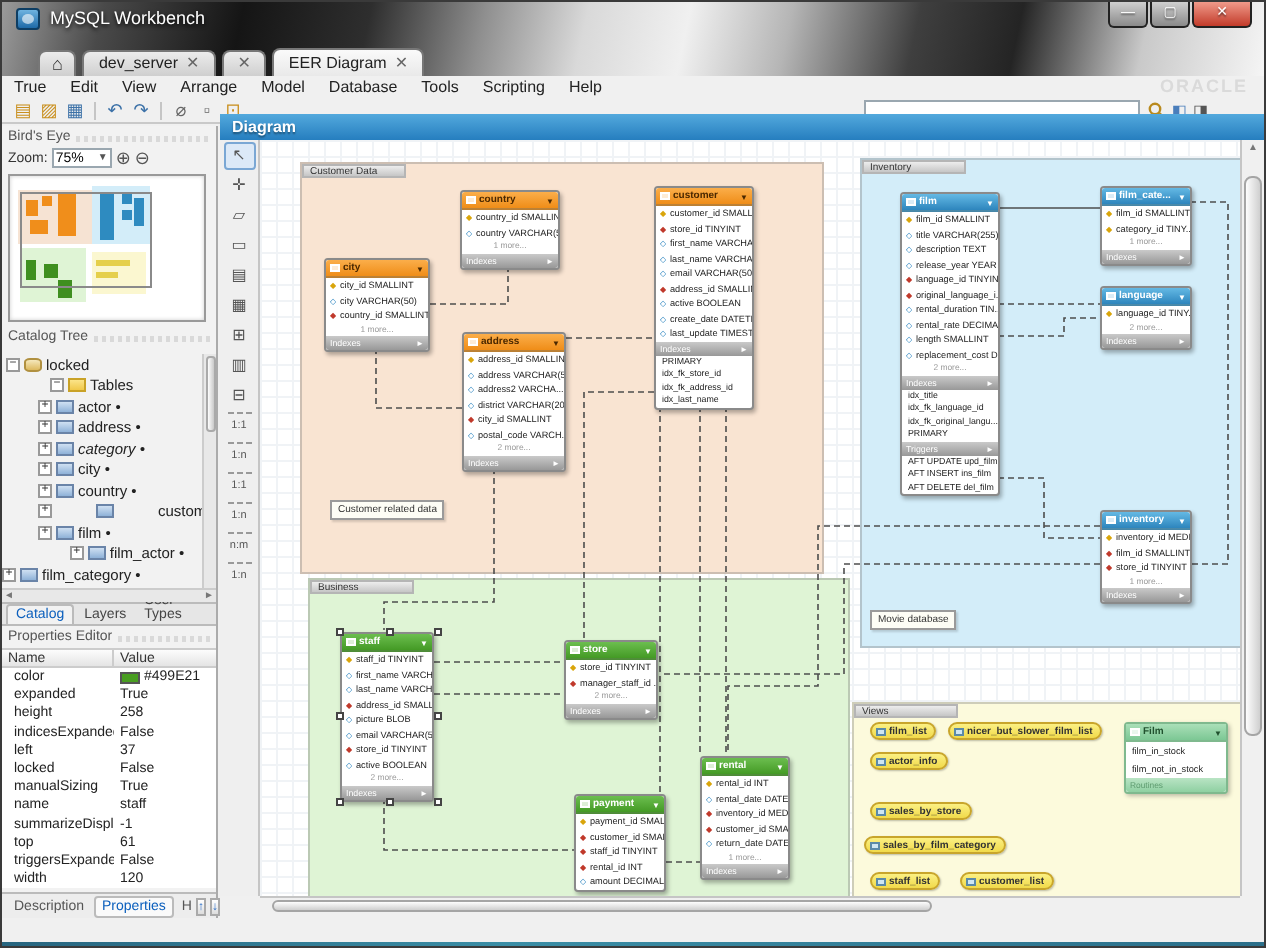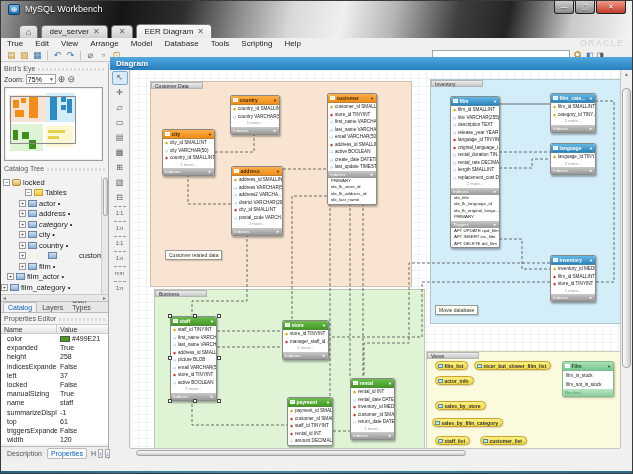--- a/index.html
+++ b/index.html
@@ -301,21 +301,21 @@
           <div class="trow" style="padding-left: 18px; gap: 20px;">
             <span class="exp">+</span>
             <span class="tico "></span>
             <span>customer •</span>
           </div>
           <div class="trow" style="padding-left: 18px;">
             <span class="exp">+</span>
             <span class="tico "></span>
             <span>film •</span>
           </div>
-          <div class="trow" style="padding-left: 6px;">
+          <div class="trow" style="padding-left: 18px; justify-content: center;">
             <span class="exp">+</span>
             <span class="tico "></span>
             <span>film_actor •</span>
           </div>
           <div class="trow" style="">
             <span class="exp">+</span>
             <span class="tico "></span>
             <span>film_category •</span>
           </div>
           <div class="trow" style="padding-left: 18px;">

